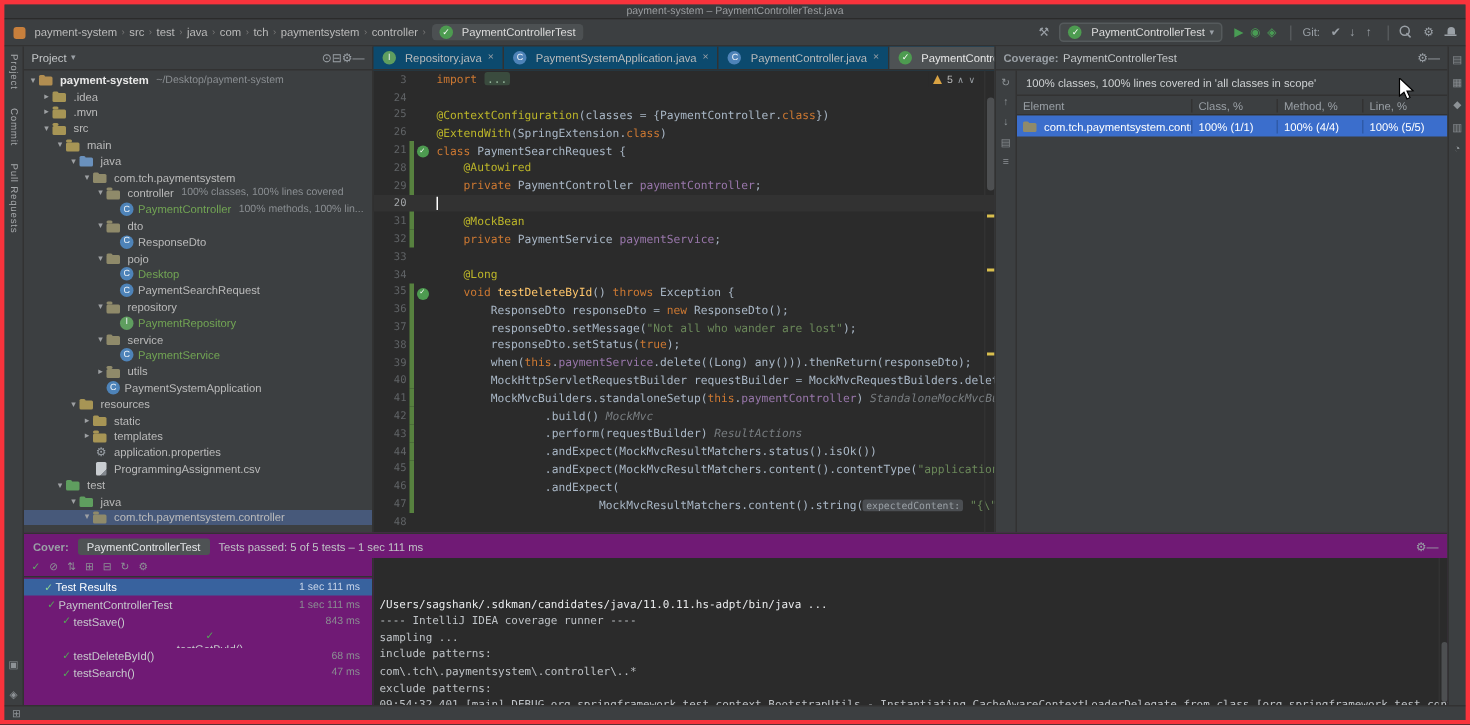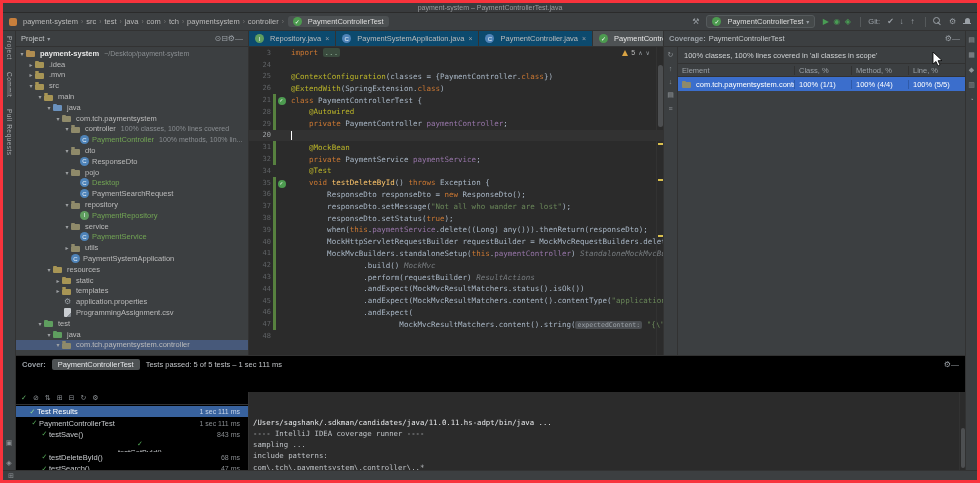--- a/index.html
+++ b/index.html
@@ -116,21 +116,21 @@
   .cov-summary{padding:4px 6px 3px;color:#cfd2d4;}
   .cov-table-head,.cov-row{display:flex;height:14px;align-items:center;}
   .cov-table-head{border-top:1px solid #323232;border-bottom:1px solid #323232;color:#9aa0a6;}
   .covcell{padding:0 4px;overflow:hidden;text-overflow:ellipsis;white-space:nowrap;}
   .covcell.el{flex:1;display:flex;align-items:center;min-width:0;}
   .covcell.num{width:57px;flex:none;border-left:1px solid #323232;}
   .cov-row.sel{background:#3b6ecc;color:#ffffff;}
   .cov-row.sel .covcell.num{border-left-color:#2f5aa8;}
   .cov-rest{flex:1;}
   
-  .bottom{height:115px;flex:none;display:flex;flex-direction:column;border-top:1px solid #323232;background:#000000;gap:20px;}
+  .bottom{height:115px;flex:none;display:flex;flex-direction:column;border-top:1px solid #323232;background:#701a75;}
   .bottom-header{height:16px;flex:none;display:flex;align-items:center;gap:6px;padding:0 6px;}
   .bh-tab{background:#4e5254;border-radius:2px;padding:1px 6px;color:#e4e6e8;}
   .bh-status{color:#c0c3c6;}
   .bottom-body{flex:1;display:flex;min-height:0;}
   .test-pane{width:233px;flex:none;border-right:1px solid #323232;display:flex;flex-direction:column;min-width:0;}
   .test-toolbar{height:13px;flex:none;display:flex;align-items:center;gap:6px;padding:0 5px;
     border-bottom:1px solid #323232;color:#9aa0a6;font-size:7.5px;}
   .test-tree{flex:1;overflow:hidden;padding-top:1px;}
   .ttrow{height:11.4px;display:flex;align-items:center;white-space:nowrap;overflow:hidden;padding-right:8px;}
   .ttrow.sel{background:#38629e;color:#fff;}
@@ -420,21 +420,21 @@
                 <div class="cl">
                   <span class="gut">26</span>
                   <span class="covbar"></span>
                   <span class="icarea"></span>
                   <span class="code"><span class="tk-a">@ExtendWith</span><span class="tk-d">(SpringExtension.</span><span class="tk-k">class</span><span class="tk-d">)</span></span>
                 </div>
                 <div class="cl">
                   <span class="gut">21</span>
                   <span class="covbar on"></span>
                   <span class="icarea"><span class="runic">✓</span></span>
-                  <span class="code"><span class="tk-k">class</span><span class="tk-d"> PaymentControllerTest {</span></span>
+                  <span class="code"><span class="tk-k">class</span><span class="tk-d"> PaymentSearchRequest {</span></span>
                 </div>
                 <div class="cl">
                   <span class="gut">28</span>
                   <span class="covbar on"></span>
                   <span class="icarea"></span>
                   <span class="code"><span class="tk-d">    </span><span class="tk-a">@Autowired</span></span>
                 </div>
                 <div class="cl">
                   <span class="gut">29</span>
                   <span class="covbar on"></span>
@@ -453,24 +453,30 @@
                   <span class="icarea"></span>
                   <span class="code"><span class="tk-d">    </span><span class="tk-a">@MockBean</span></span>
                 </div>
                 <div class="cl">
                   <span class="gut">32</span>
                   <span class="covbar on"></span>
                   <span class="icarea"></span>
                   <span class="code"><span class="tk-d">    </span><span class="tk-k">private</span><span class="tk-d"> PaymentService </span><span class="tk-f">paymentService</span><span class="tk-d">;</span></span>
                 </div>
                 <div class="cl">
+                  <span class="gut">33</span>
+                  <span class="covbar"></span>
+                  <span class="icarea"></span>
+                  <span class="code"></span>
+                </div>
+                <div class="cl">
                   <span class="gut">34</span>
                   <span class="covbar"></span>
                   <span class="icarea"></span>
-                  <span class="code"><span class="tk-d">    </span><span class="tk-a">@Test</span></span>
+                  <span class="code"><span class="tk-d">    </span><span class="tk-a">@Long</span></span>
                 </div>
                 <div class="cl">
                   <span class="gut">35</span>
                   <span class="covbar on"></span>
                   <span class="icarea"><span class="runic">✓</span></span>
                   <span class="code"><span class="tk-d">    </span><span class="tk-k">void</span><span class="tk-d"> </span><span class="tk-m">testDeleteById</span><span class="tk-d">() </span><span class="tk-k">throws</span><span class="tk-d"> Exception {</span></span>
                 </div>
                 <div class="cl">
                   <span class="gut">36</span>
                   <span class="covbar on"></span>

